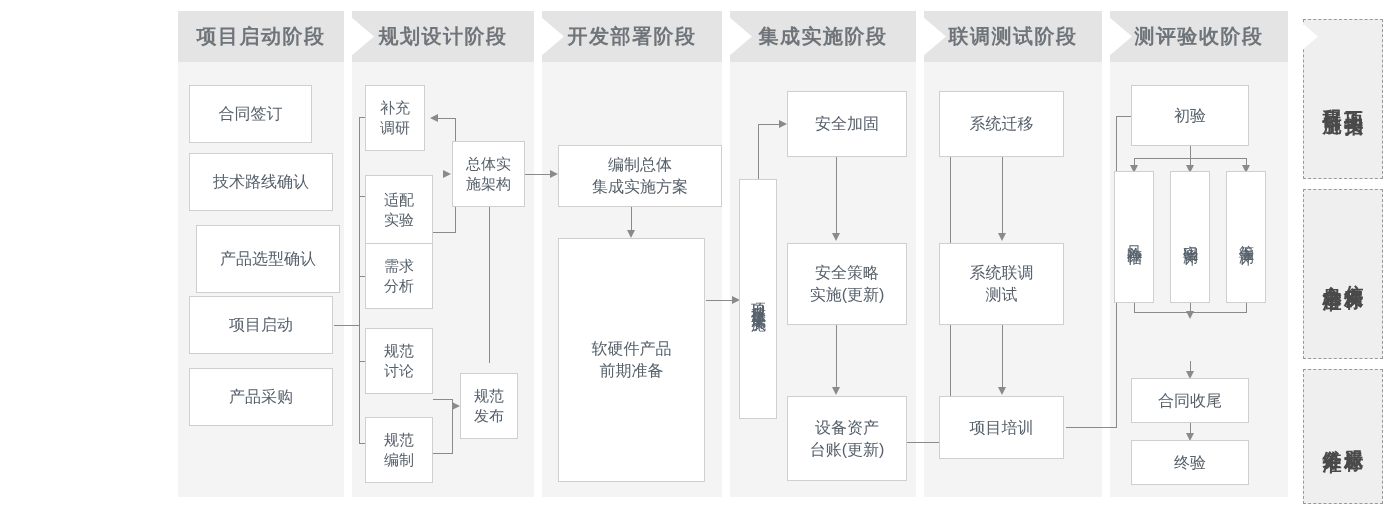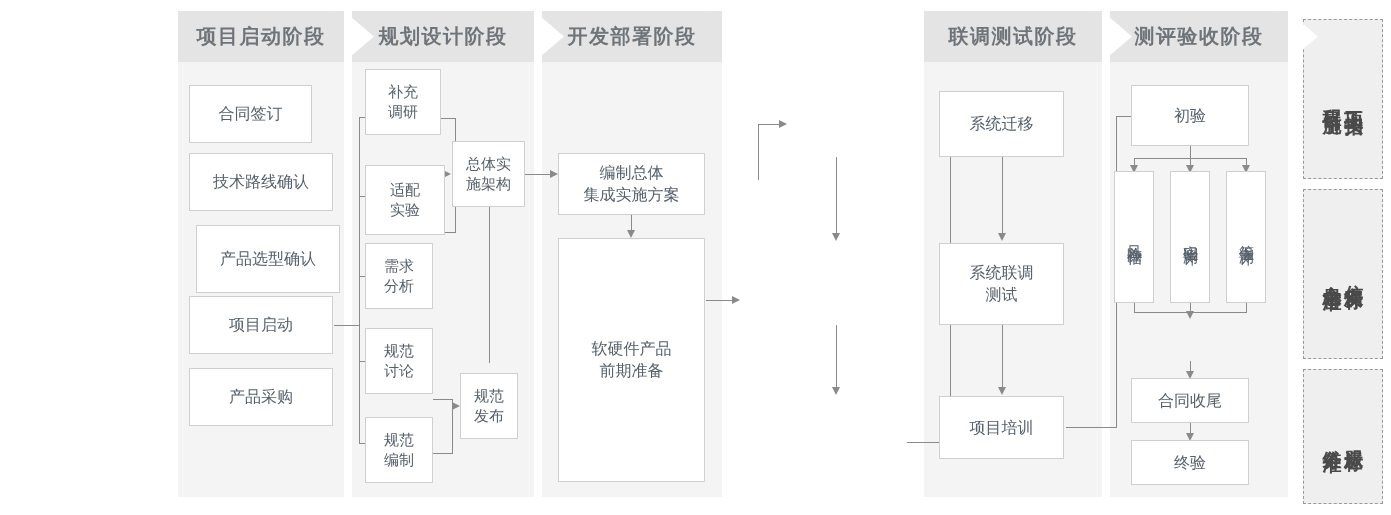--- a/index.html
+++ b/index.html
@@ -106,25 +106,25 @@
     <div class="node" style="left:11px;top:285px;width:144px;height:58px">项目启动</div>
     <div class="node" style="left:11px;top:357px;width:144px;height:58px">产品采购</div>
   </div>
 
   <div class="phase" style="left:352px;width:182px;height:486px">
     <div class="phase-body" style="width:182px;height:486px"></div>
     <div class="phase-hd" style="width:182px">规划设计阶段</div>
     <div class="chev" style="left:167px"></div>
     <div class="chev-notch" style="left:182px"></div>
 
-    <div class="node small" style="left:13px;top:58px;width:76px;height:66px">
+    <div class="node small" style="left:13px;top:74px;width:60px;height:66px">
         <span style="white-space:pre-line">补充
 调研</span>
       </div>
-    <div class="node small" style="left:13px;top:154px;width:80px;height:70px">
+    <div class="node small" style="left:13px;top:164px;width:68px;height:70px">
         <span style="white-space:pre-line">适配
 实验</span>
       </div>
     <div class="node small" style="left:13px;top:232px;width:68px;height:66px">
         <span style="white-space:pre-line">需求
 分析</span>
       </div>
     <div class="node small" style="left:13px;top:317px;width:68px;height:66px">
         <span style="white-space:pre-line">规范
 讨论</span>
@@ -142,30 +142,47 @@
 发布</span>
       </div>
   </div>
 
   <div class="phase" style="left:542px;width:180px;height:486px">
     <div class="phase-body" style="width:180px;height:486px"></div>
     <div class="phase-hd" style="width:180px">开发部署阶段</div>
     <div class="chev" style="left:165px"></div>
     <div class="chev-notch" style="left:180px"></div>
 
-    <div class="node" style="left:16px;top:142px;width:147px;height:62px">
+    <div class="node" style="left:16px;top:134px;width:164px;height:62px">
         <span style="white-space:pre-line">编制总体
 集成实施方案</span>
       </div>
     <div class="node" style="left:16px;top:227px;width:147px;height:244px">
         <span style="white-space:pre-line">软硬件产品
 前期准备</span>
       </div>
   </div>
 
+  <div class="phase" style="left:730px;width:186px;height:486px">
+    <div class="phase-body" style="width:186px;height:486px"></div>
+    <div class="phase-hd" style="width:186px">集成实施阶段</div>
+    <div class="chev" style="left:171px"></div>
+    <div class="chev-notch" style="left:186px"></div>
+
+    <div class="node vert small" style="left:9px;top:168px;width:38px;height:240px">项目整体集成实施</div>
+    <div class="node" style="left:57px;top:80px;width:120px;height:66px">安全加固</div>
+    <div class="node" style="left:57px;top:232px;width:120px;height:82px">
+        <span style="white-space:pre-line">安全策略
+实施(更新)</span>
+      </div>
+    <div class="node" style="left:57px;top:385px;width:120px;height:85px">
+        <span style="white-space:pre-line">设备资产
+台账(更新)</span>
+      </div>
+  </div>
 
   <div class="phase" style="left:924px;width:178px;height:486px">
     <div class="phase-body" style="width:178px;height:486px"></div>
     <div class="phase-hd" style="width:178px">联调测试阶段</div>
     <div class="chev" style="left:163px"></div>
     <div class="chev-notch" style="left:178px"></div>
 
     <div class="node" style="left:15px;top:80px;width:125px;height:66px">系统迁移</div>
     <div class="node" style="left:15px;top:232px;width:125px;height:82px">
         <span style="white-space:pre-line">系统联调

